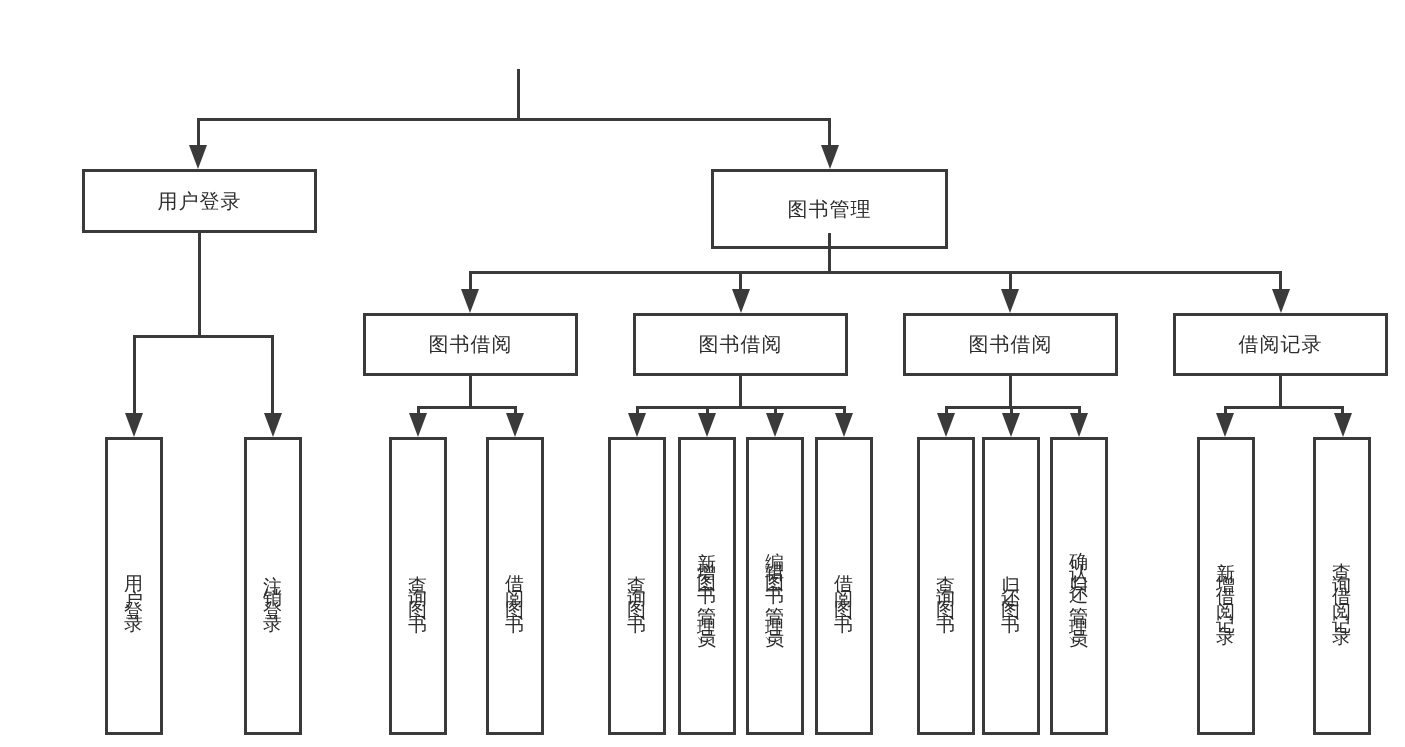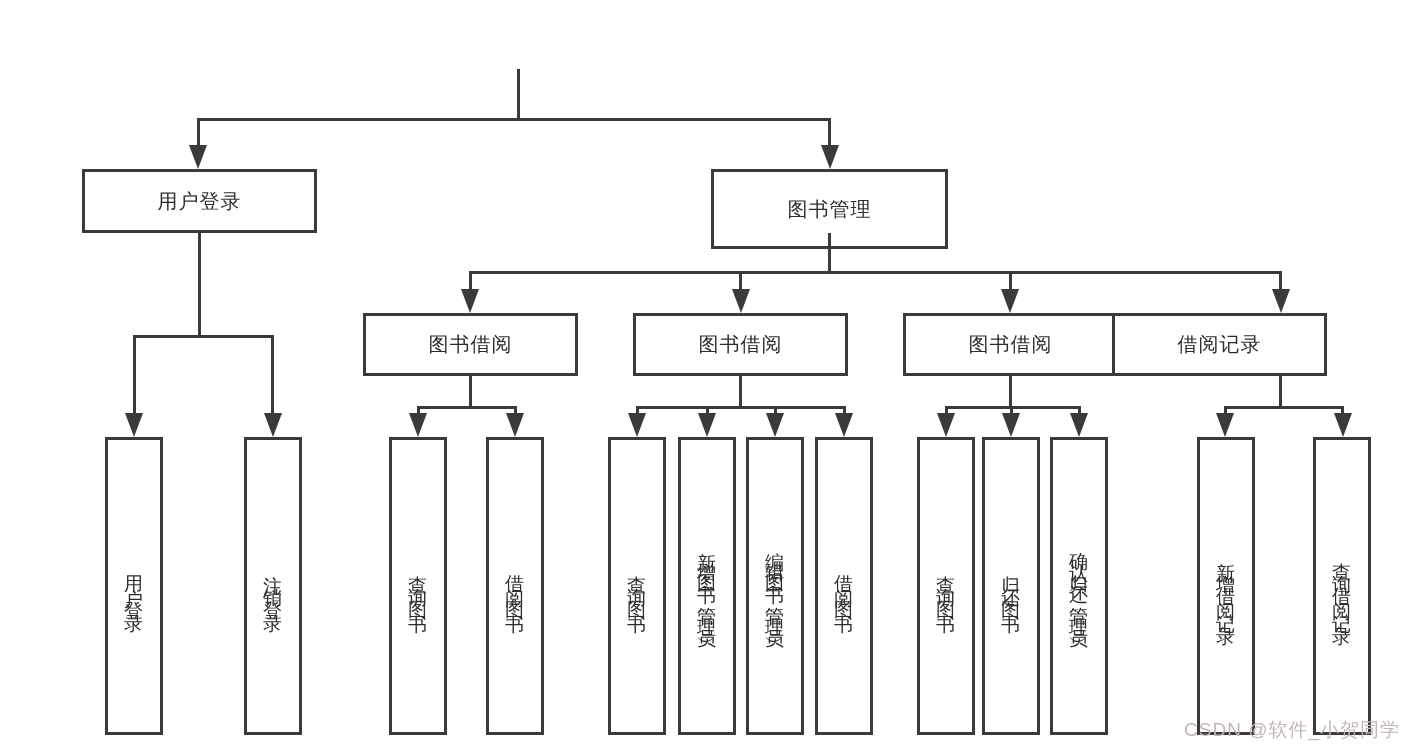--- a/index.html
+++ b/index.html
@@ -73,21 +73,21 @@
 
   <div class="box" style="left:363px;top:313px;width:215px;height:63px;">
     <span>图书借阅</span>
   </div>
   <div class="box" style="left:633px;top:313px;width:215px;height:63px;">
     <span>图书借阅</span>
   </div>
   <div class="box" style="left:903px;top:313px;width:215px;height:63px;">
     <span>图书借阅</span>
   </div>
-  <div class="box" style="left:1112px;top:313px;width:215px;height:63px;">
+  <div class="box" style="left:1173px;top:313px;width:215px;height:63px;">
     <span>借阅记录</span>
   </div>
 
   <div class="vline" style="left:469px;top:376px;height:30px;"></div>
   <div class="hline" style="left:417px;top:406px;width:99px;"></div>
   <div class="vline" style="left:417px;top:406px;height:10px;"></div>
   <div class="arrow" style="left:409px;top:413px;"></div>
   <div class="vline" style="left:514px;top:406px;height:10px;"></div>
   <div class="arrow" style="left:506px;top:413px;"></div>
 
@@ -151,15 +151,14 @@
   <div class="vbox long" style="left:1050px;">
     <span>确认归还（管理员）</span>
   </div>
   <div class="vbox" style="left:1197px;">
     <span>新增借阅记录</span>
   </div>
   <div class="vbox" style="left:1313px;">
     <span>查询借阅记录</span>
   </div>
 
-  <div class="watermark">CSDN @软件_小贺同学</div>
 
 </div>
 
 </body></html>

